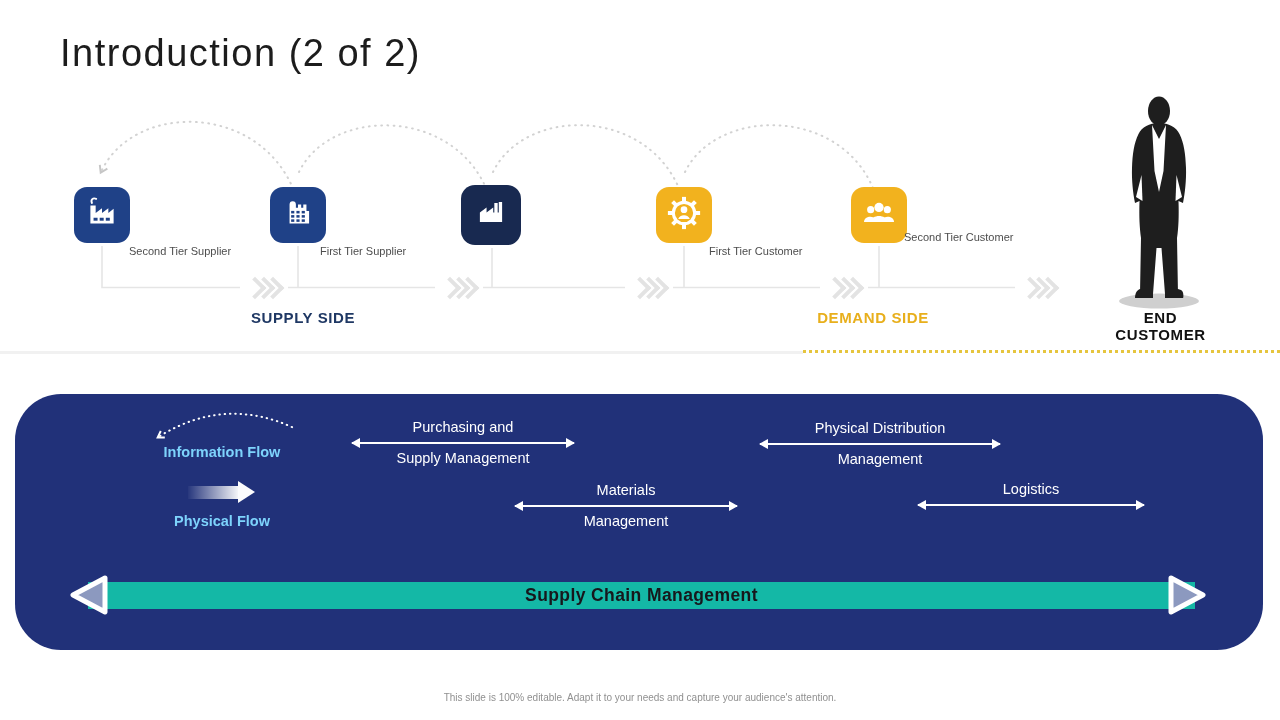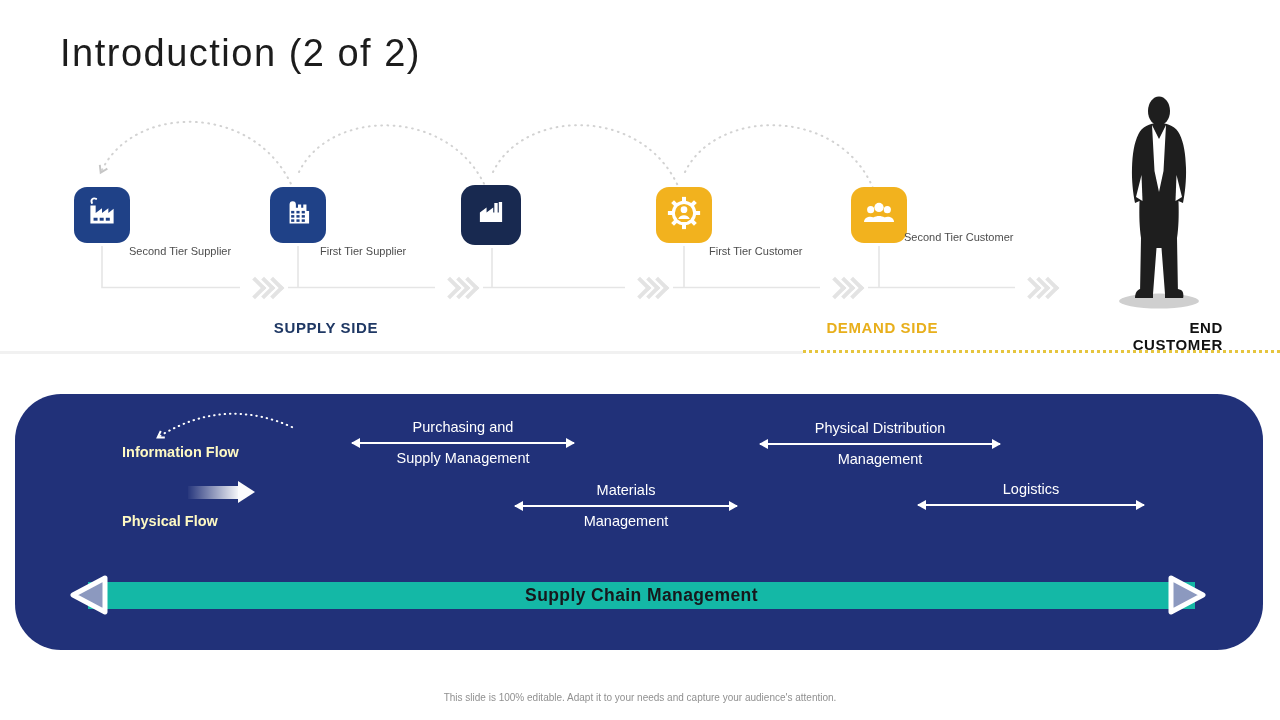--- a/index.html
+++ b/index.html
@@ -26,34 +26,34 @@
     position:absolute; top:276px; height:24px; display:flex; align-items:center;
     background:#ffffff; padding:0 7px; z-index:2;
   }
   .chev i {
     display:block; width:12px; height:12px;
     border-top:4px solid #e3e3e3; border-right:4px solid #e3e3e3;
     transform:rotate(45deg); margin-left:-7px;
   }
   .chev i:first-child { margin-left:0; }
   .side-label {
-    position:absolute; top:319px; font-size:15px; font-weight:bold;
-    letter-spacing:0.6px; text-align:right; z-index:3;
+    position:absolute; top:309px; font-size:15px; font-weight:bold;
+    letter-spacing:0.6px; text-align:center; z-index:3;
   }
   .divider-gray { position:absolute; left:0; top:351px; width:803px; border-top:3px solid #f1f1f1; }
   .divider-dots { position:absolute; left:803px; top:350px; width:477px; border-top:3px dotted #e6c53e; }
   .person { position:absolute; left:1116px; top:96px; z-index:3; }
   
   .panel {
     position:absolute; left:15px; top:394px; width:1248px; height:256px;
     background:#213179; border-radius:46px; z-index:2;
   }
   .panel .abs { position:absolute; }
   .bold-white {
-    font-weight:bold; color:#fef9c3; font-size:14.5px; width:200px;
+    font-weight:bold; color:#7dd3fc; font-size:14.5px; text-align:center; width:200px;
   }
   .flow-block { position:absolute; color:#ffffff; font-size:14.5px; text-align:center; }
   .fl { height:19px; line-height:19px; }
   .darrow { position:relative; height:2px; background:#ffffff; margin:5px 0; }
   .darrow::before, .darrow::after {
     content:""; position:absolute; top:-4px; width:0; height:0;
     border-top:5px solid transparent; border-bottom:5px solid transparent;
   }
   .darrow::before { left:-1px; border-right:9px solid #ffffff; }
   .darrow::after  { right:-1px; border-left:9px solid #ffffff; }

